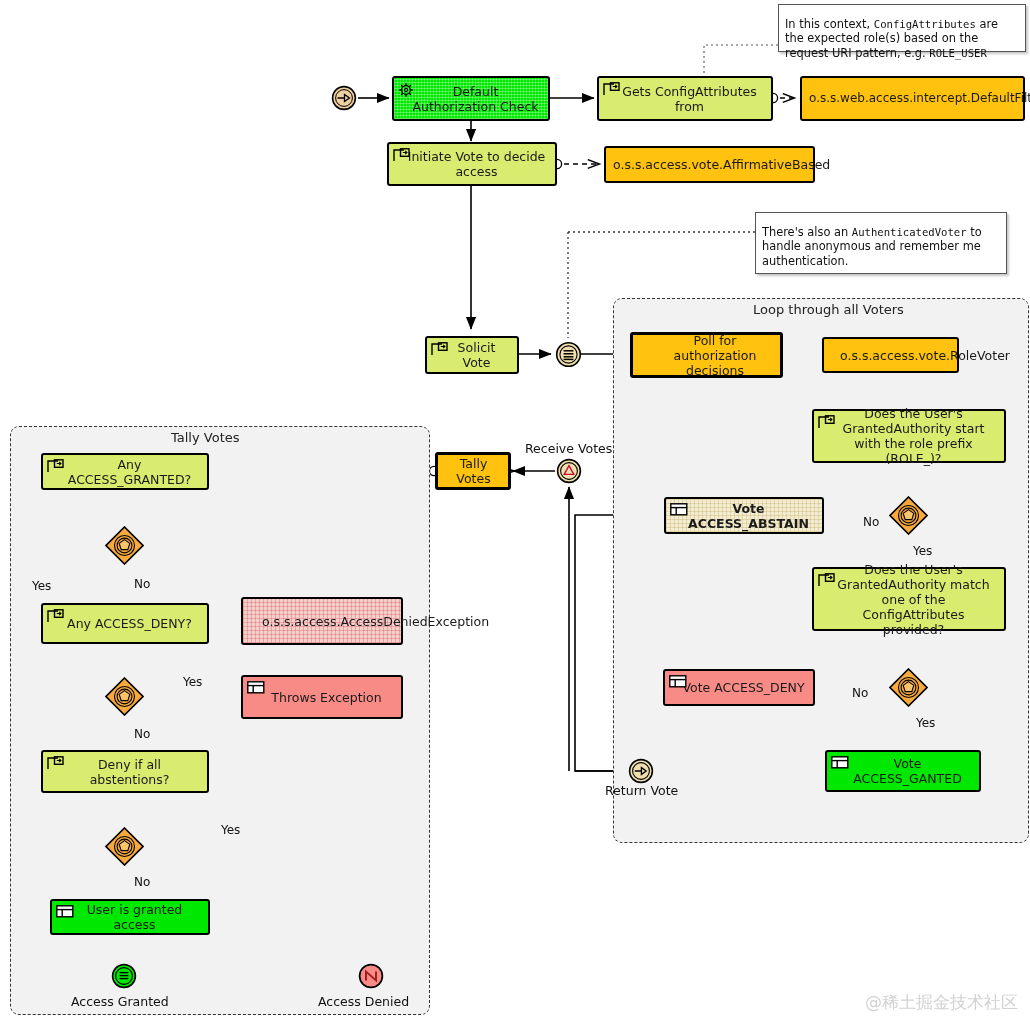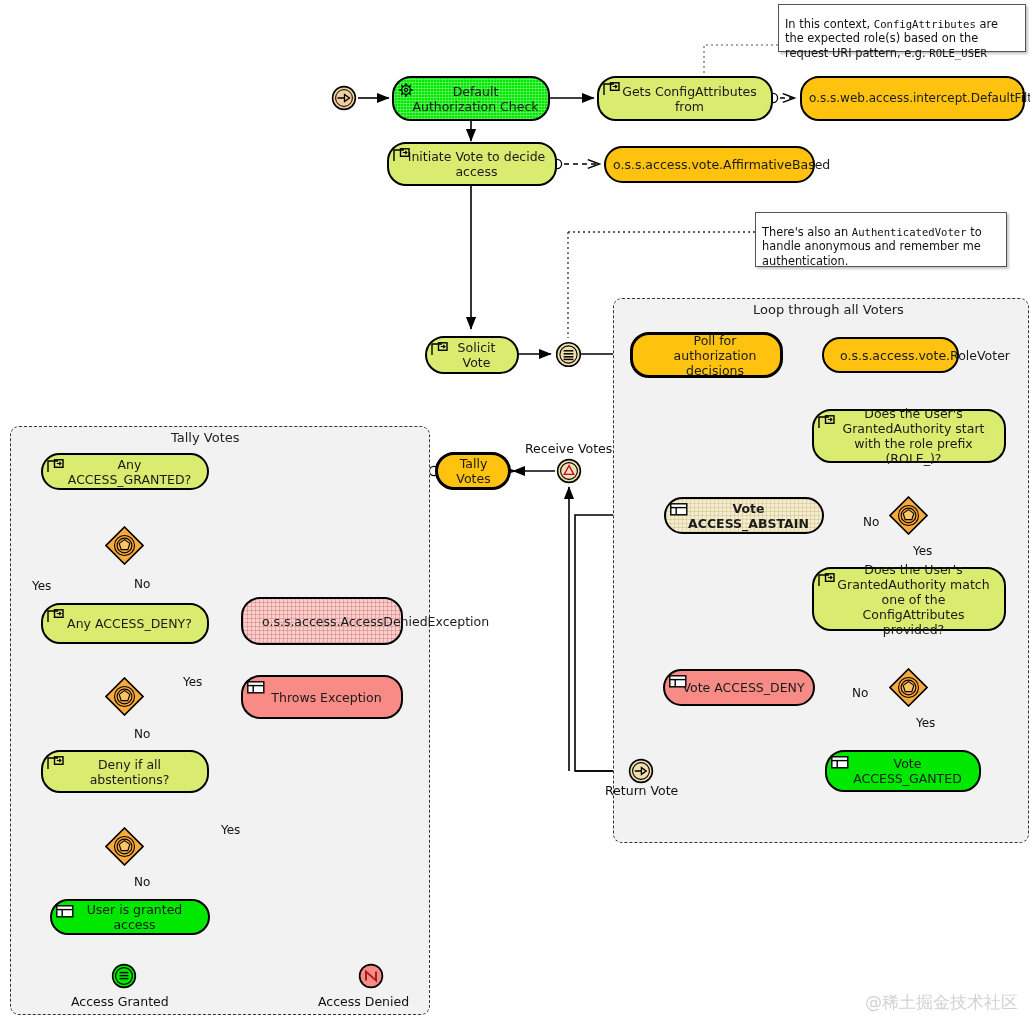--- a/index.html
+++ b/index.html
@@ -18,21 +18,21 @@
   }
   svg.layer {
     position: absolute;
     left: 0; top: 0;
     width: 1030px; height: 1020px;
     pointer-events: none;
   }
   
   .node {
     position: absolute;
-    border-radius: 19px;
+    border-radius: 3px;
     border: 2px solid #000;
     display: flex;
     align-items: center;
     justify-content: center;
     text-align: center;
     font-size: 12.5px;
     line-height: 15px;
     color: #1a1a1a;
     padding: 3px 7px 3px 16px;
     z-index: 5;
@@ -556,19 +556,19 @@
   <div class="elabel" style="left:32px; top:579px;">Yes</div>
   <div class="elabel" style="left:134px; top:577px;">No</div>
   <div class="elabel" style="left:183px; top:675px;">Yes</div>
   <div class="elabel" style="left:134px; top:727px;">No</div>
   <div class="elabel" style="left:221px; top:823px;">Yes</div>
   <div class="elabel" style="left:134px; top:875px;">No</div>
 
   <div class="note" style="left:778px; top:4px; width:248px; height:48px;">
     <span id="note0"><span>In this context, </span><span class="mono">ConfigAttributes</span><span> are the expected role(s) based on the request URI pattern, e.g. </span><span class="mono">ROLE_USER</span></span>
   </div>
-  <div class="note" style="left:755px; top:212px; width:252px; height:55px;">
+  <div class="note" style="left:755px; top:212px; width:252px; height:62px;">
     <span id="note1"><span>There's also an </span><span class="mono">AuthenticatedVoter</span><span> to handle anonymous and remember me authentication.</span></span>
   </div>
 
   <div class="watermark">@稀土掘金技术社区</div>
 
 </div>
 
 </body></html>

